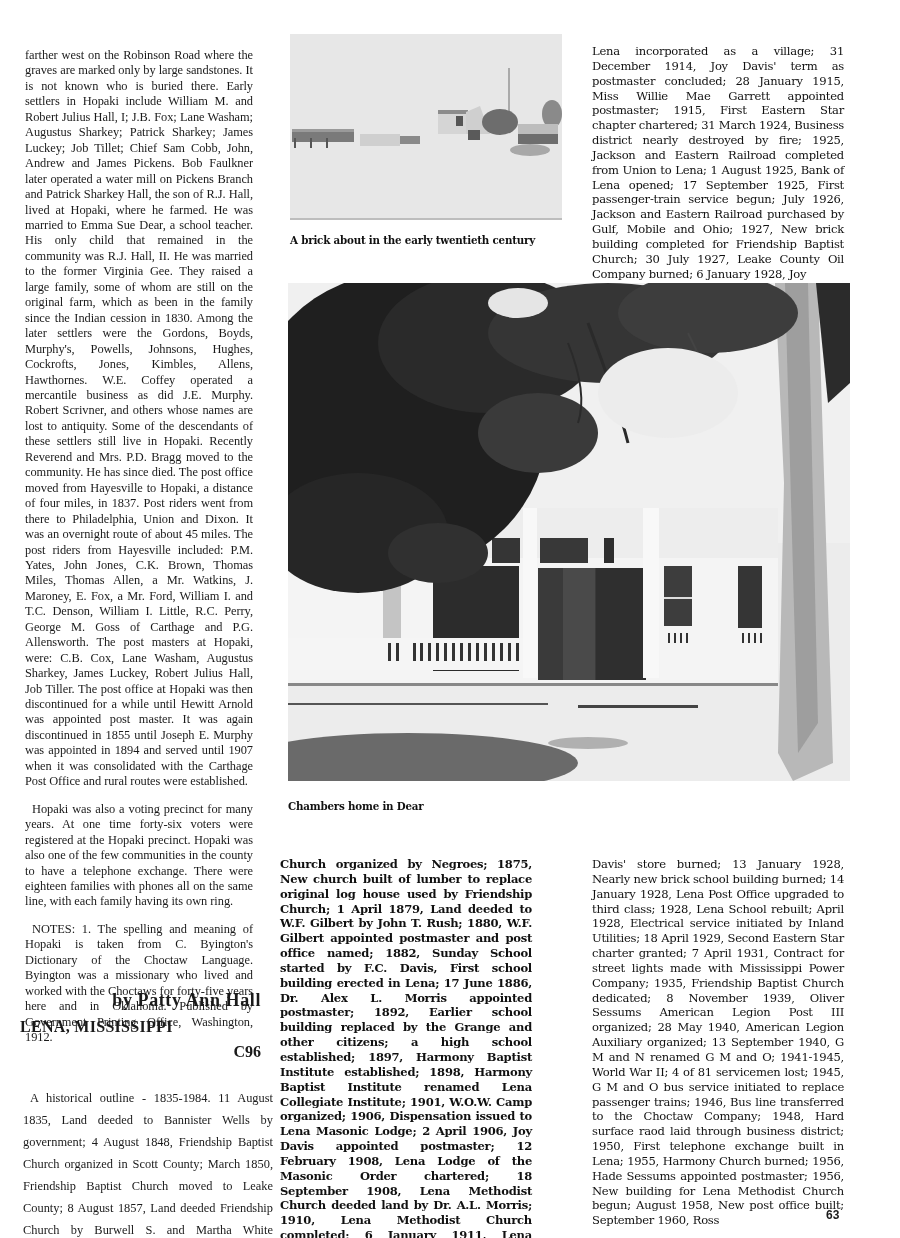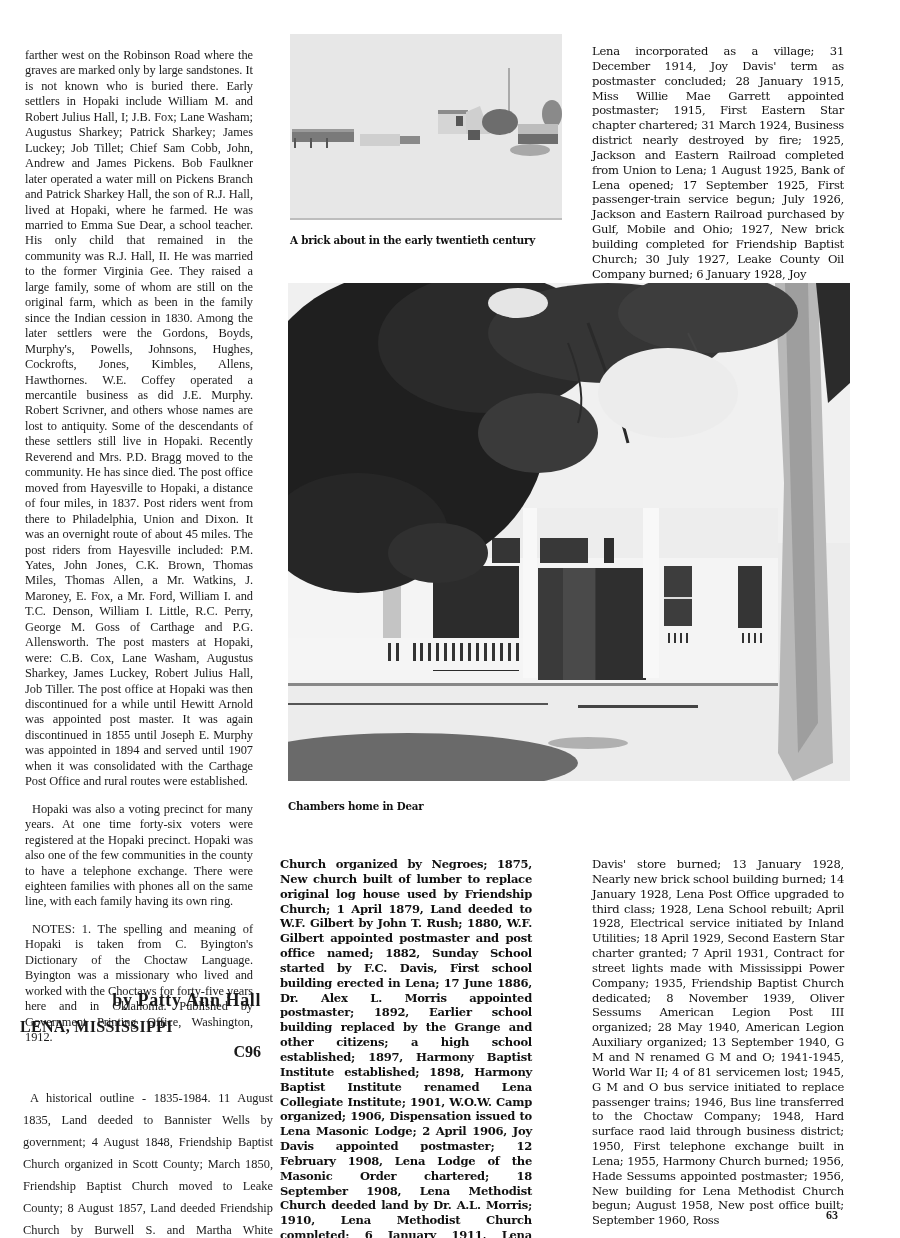--- a/index.html
+++ b/index.html
@@ -44,21 +44,21 @@
   .mid-col { left: 272px; top: 849px; width: 268px; font-weight: bold; }
   .right-col-top { left: 584px; top: 36px; width: 268px; }
   .right-col-bot { left: 584px; top: 849px; width: 268px; }
   .bold-col p { margin: 8px; }
   .caption {
     position: absolute; font-family: "DejaVu Serif", serif;
     font-weight: bold; font-size: 10.3px; color: #111; letter-spacing: -0.2px;
   }
   .page-num {
     position: absolute; left: 826px; top: 1208px;
-    font-family: Liberation Serif, serif; font-weight: bold; font-size: 12px;
+    font-family: Liberation Sans, sans-serif; font-weight: bold; font-size: 12px;
   }
   
   .photo { position: absolute; overflow: hidden; }
   .kiln-photo {
     left: 290px; top: 34px; width: 272px; height: 184px;
     background: linear-gradient(180deg, #e6e6e6 0%, #e9e9e9 50%, #dedede 100%);
     border-bottom: 2px solid #bdbdbd;
   }
   .house-photo {
     left: 288px; top: 283px; width: 562px; height: 498px;

